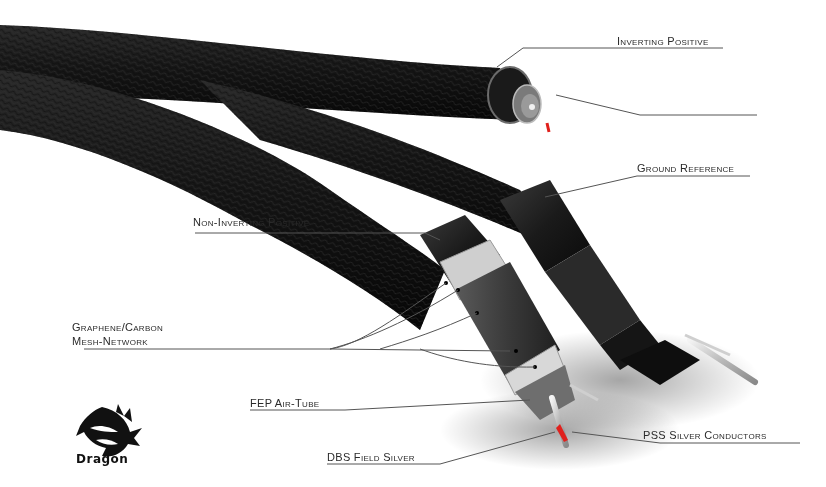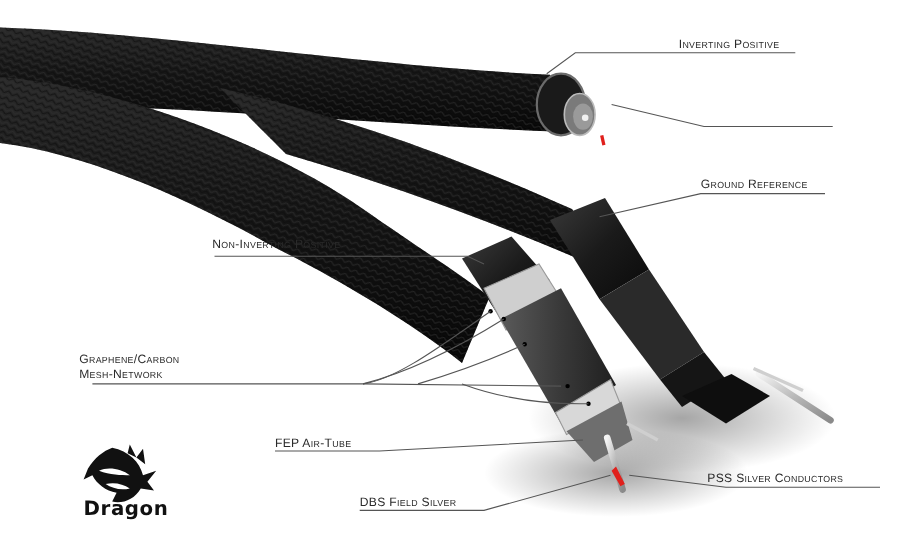--- a/index.html
+++ b/index.html
@@ -5,21 +5,21 @@
     html, body { margin: 0; padding: 0; background: #ffffff; }
     body { width: 826px; height: 487px; position: relative; overflow: hidden; font-family: "Liberation Sans", sans-serif; }
     #stage { position: absolute; left: 0; top: 0; width: 826px; height: 487px; }
     .label {
       position: absolute; font-family: "Liberation Sans", sans-serif;
       font-variant: small-caps; color: #2a2a2a; font-size: 11px; letter-spacing: 0.3px;
       line-height: 14px; white-space: nowrap;
     }
     .label.multi { white-space: pre-line; }
     .logo { position: absolute; left: 72px; top: 392px; width: 76px; height: 80px; }
-    .logo-text { position: absolute; left: 76px; top: 452px; font-family: "DejaVu Sans", sans-serif; font-weight: bold; font-size: 18px; color: #111; letter-spacing: 0.5px; }
+    .logo-text { position: absolute; left: 76px; top: 452px; font-family: "DejaVu Sans", sans-serif; font-weight: bold; font-size: 12px; color: #111; letter-spacing: 0.5px; }
   </style>
 </head>
 <body>
 
 <div id="stage">
   <svg width="826" height="487" viewBox="0 0 826 487">
     <defs>
       <linearGradient id="braidA" x1="0" y1="0" x2="0" y2="1">
         <stop offset="0" stop-color="#2b2b2b"></stop>
         <stop offset="0.45" stop-color="#161616"></stop>

